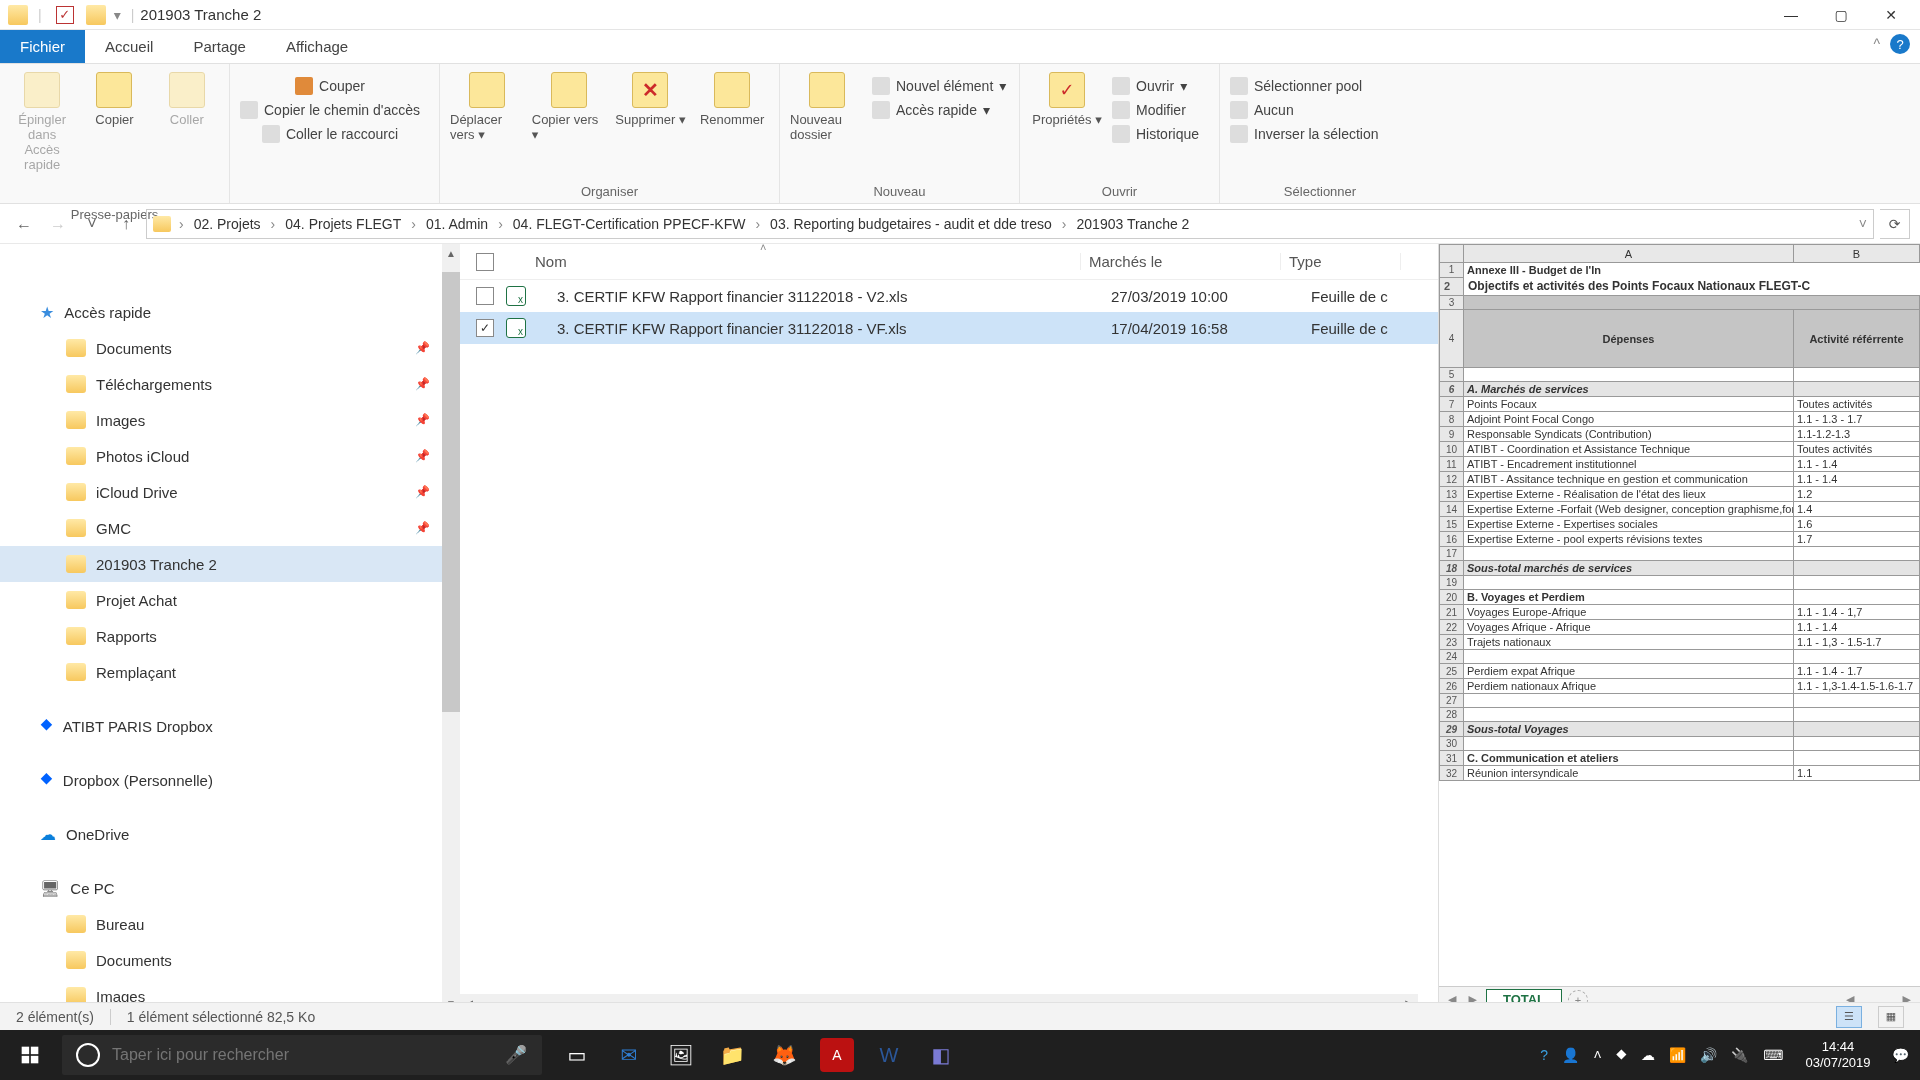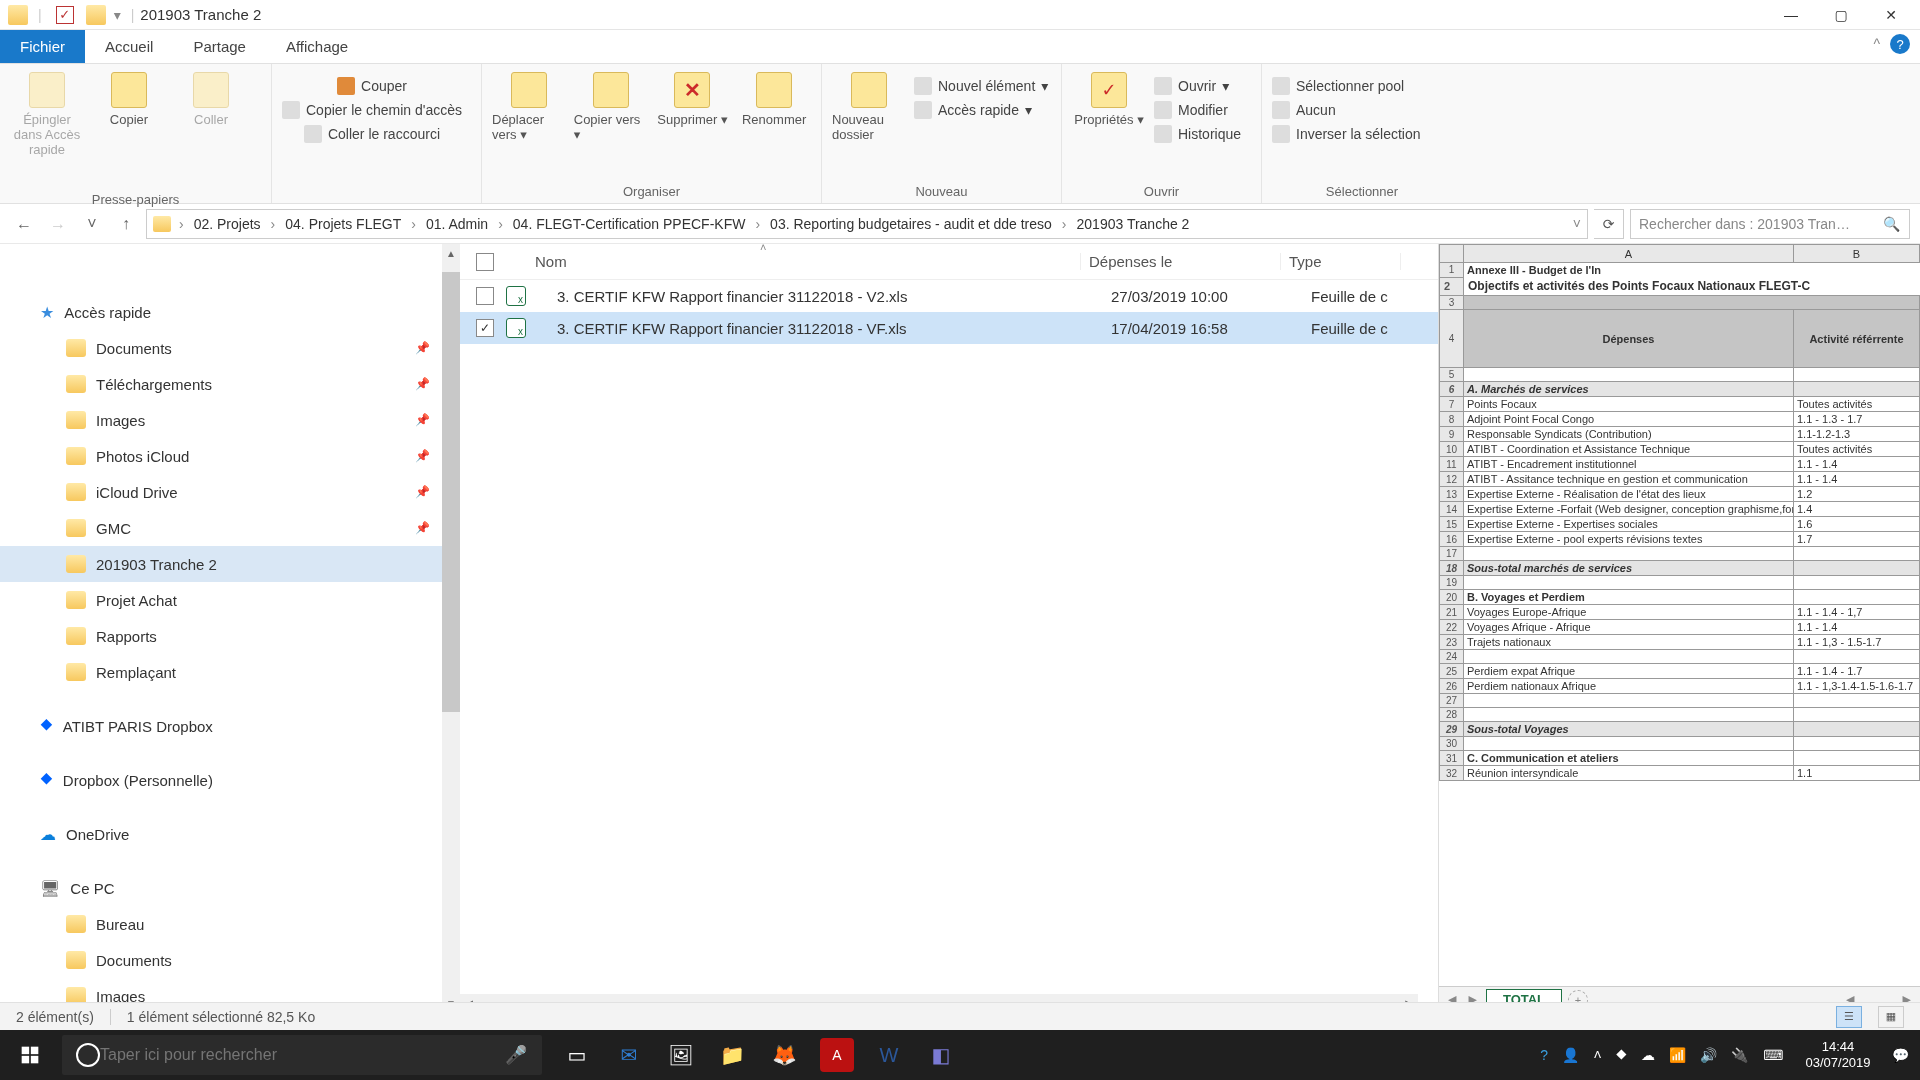--- a/index.html
+++ b/index.html
@@ -113,21 +113,21 @@
 
 .statusbar { position: absolute; left: 0; right: 0; bottom: 50px; height: 28px; background: #f3f3f3; border-top: 1px solid #e1e1e1; display: flex; align-items: center; padding: 0 16px; font-size: 14px; gap: 16px; color: #555; }
 .statusbar .vsep { width: 1px; height: 16px; background: #ccc; }
 .statusbar .spacer { flex: 1; }
 .statusbar .viewbtn { width: 26px; height: 22px; border: 1px solid #ccc; display: flex; align-items: center; justify-content: center; font-size: 11px; }
 .statusbar .viewbtn.active { background: #cde3f8; border-color: #7ab0e0; }
 
 
 .taskbar { position: absolute; left: 0; right: 0; bottom: 0; height: 50px; background: #1f1f1f; display: flex; align-items: center; color: #fff; }
 .taskbar .start { width: 60px; height: 50px; display: flex; align-items: center; justify-content: center; font-size: 18px; }
-.taskbar .search { height: 40px; background: #2b2b2b; display: flex; align-items: center; padding: 0 14px; width: 480px; border-radius: 2px; margin-left: 2px; }
+.taskbar .search { height: 40px; background: #2b2b2b; display: flex; align-items: center; padding: 0 14px; gap: 12px; width: 480px; border-radius: 2px; margin-left: 2px; }
 .taskbar .search .circ { width: 24px; height: 24px; border: 2px solid #fff; border-radius: 50%; }
 .taskbar .search input { background: transparent; border: none; color: #ccc; font-size: 16px; flex: 1; outline: none; }
 .taskbar .search .mic { font-size: 18px; color: #ccc; }
 .taskbar .tbicons { display: flex; gap: 18px; margin-left: 18px; align-items: center; }
 .taskbar .tbic { width: 34px; height: 34px; display: flex; align-items: center; justify-content: center; font-size: 20px; }
 .taskbar .spacer { flex: 1; }
 .taskbar .tray { display: flex; align-items: center; gap: 14px; padding-right: 10px; font-size: 14px; }
 .taskbar .clock { text-align: center; font-size: 13px; line-height: 1.2; padding: 0 8px; }
 </style>
 </head>
@@ -152,21 +152,21 @@
   <div class="tab">Accueil</div>
   <div class="tab">Partage</div>
   <div class="tab">Affichage</div>
   <div class="help-icons">
     <span class="chev">^</span>
     <div class="q">?</div>
   </div>
 </div>
 
 <div class="ribbon">
-  <div class="rgroup" style="width:272px;gap:31px;">
+  <div class="rgroup" style="width:230px;gap:31px;">
     <div class="body">
       <div class="bigbtn disabled">
           <div class="ic ic-pin"></div>
           <span style="text-align:center">Épingler dans Accès rapide</span>
         </div>
       <div class="bigbtn">
           <div class="ic ic-copy"></div>
           <span>Copier</span>
         </div>
       <div class="bigbtn disabled">
@@ -286,24 +286,20 @@
       <span class="csep">›</span>
     <span class="crumb">04. FLEGT-Certification PPECF-KFW</span>
       <span class="csep">›</span>
     <span class="crumb">03. Reporting budgetaires - audit et dde treso</span>
       <span class="csep">›</span>
     <span class="crumb">201903 Tranche 2</span>
     <span style="flex:1"></span>
     <span class="drop">˅</span>
   </div>
   <div class="addr-refresh">⟳</div>
-  <div class="search-box">
-    <span>Rechercher dans : 201903 Tran…</span>
-    <span>🔍</span>
-  </div>
 </div>
 
 <div class="main">
 
   <div class="navpane">
     <div class="nav-item">
         <span class="ni-star">★</span>
         <span>Accès rapide</span>
       </div>
     <div id="nav-quick-list">
@@ -392,21 +388,21 @@
     <div class="scrolltrack"></div>
     <div class="scrollbtn" style="top:0">▲</div>
     <div class="scrollthumb"></div>
     <div class="scrollbtn" style="bottom:0">▼</div>
   </div>
 
   <div class="filepane">
     <div class="file-header">
       <div class="chk"></div>
       <div class="col col-name"><span>Nom</span></div>
-      <div class="col col-date"><span>Dépenses le</span></div>
+      <div class="col col-date"><span>Marchés le</span></div>
       <div class="col col-type"><span>Type</span></div>
       <span class="sort">˄</span>
     </div>
     <div id="file-rows">
         <div class="file-row">
           <div class="chk"></div>
           <div class="fic"></div>
           <div class="col-name">3. CERTIF KFW  Rapport financier 31122018 - V2.xls</div>
           <div class="col-date">27/03/2019 10:00</div>
           <div class="col-type">Feuille de c</div>

